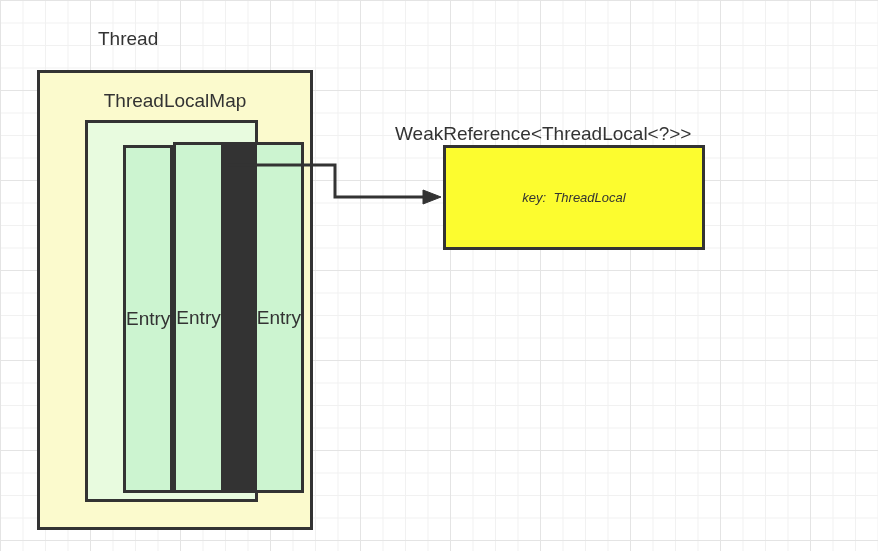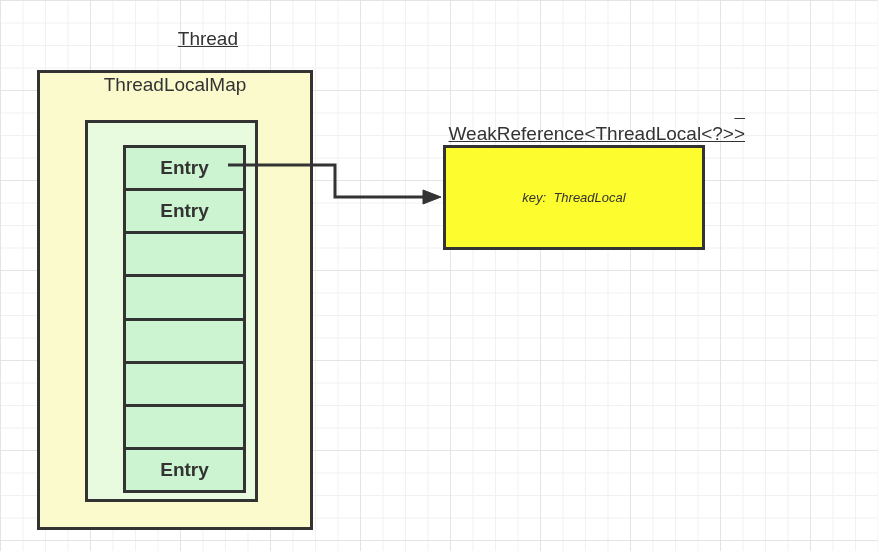--- a/index.html
+++ b/index.html
@@ -16,54 +16,52 @@
       linear-gradient(to bottom, #e4e4e4 1px, transparent 1px),
       linear-gradient(to right, #f1f1f1 1px, transparent 1px),
       linear-gradient(to bottom, #f1f1f1 1px, transparent 1px);
     background-size: 90px 90px, 90px 90px, 22.5px 22.5px, 22.5px 22.5px;
   }
 
   .abs { position: absolute; }
 
   .text-label {
     font-size: 19px;
-    text-align: right;
+    text-align: left;
     line-height: 23px;
     white-space: pre;
-    text-decoration: underline;
   }
 
   
   .thread-label { left: 98px; top: 27px; width: 140px; }
 
   
   .outer-box {
     left: 37px; top: 70px; width: 276px; height: 460px;
     background: #fbfacd;
     border: 3px solid #333333;
   }
   .map-title {
-    margin-top: 1px;
+    margin-top: 17px;
     font-size: 19px;
     text-align: center;
   }
 
   
   .inner-box {
     left: 85px; top: 120px; width: 173px; height: 382px;
     background: #e8fbdf;
     border: 3px solid #333333;
   }
 
   
   .cell-stack {
     left: 123px; top: 145px; width: 123px; height: 348px;
     display: flex;
-    flex-direction: column;
-    font-weight: bold;
+    flex-direction: row;
   }
   .cell {
     flex: 1 1 0;
     background: #ccf4d0;
     border: 3px solid #333333;
     display: flex;
     align-items: center;
     justify-content: center;
     font-size: 19px;
   }

